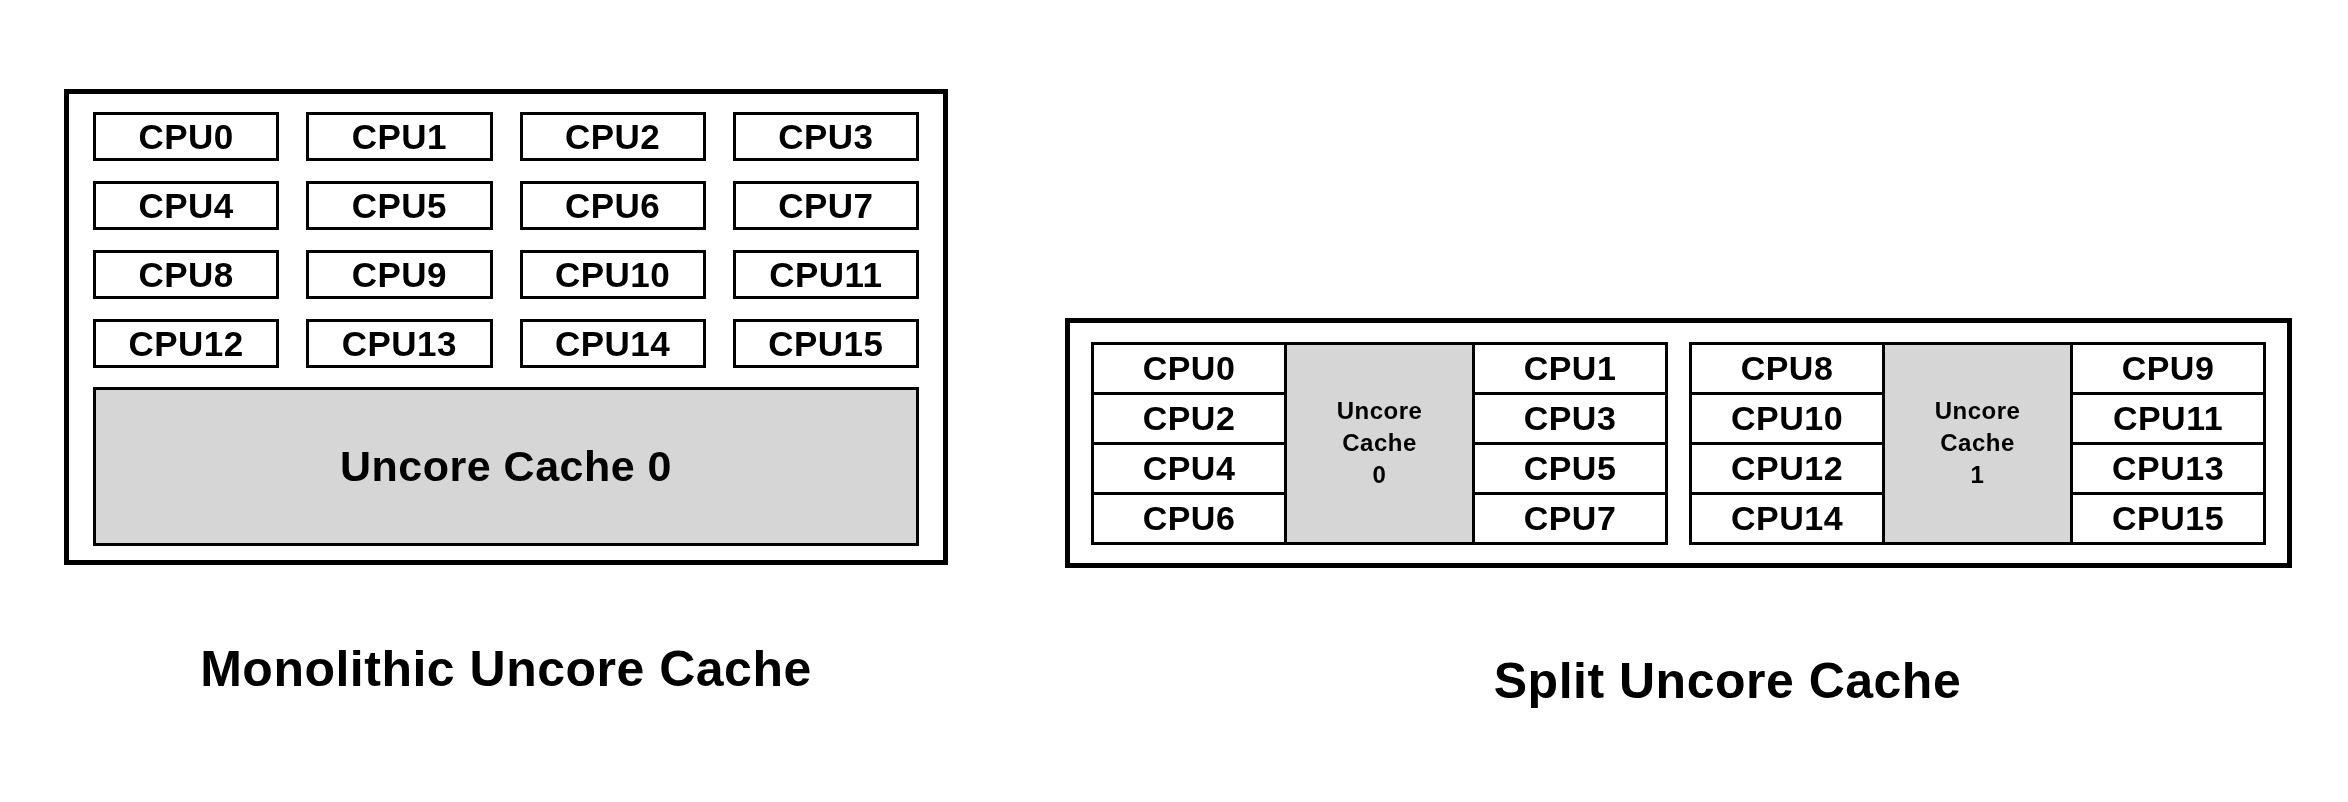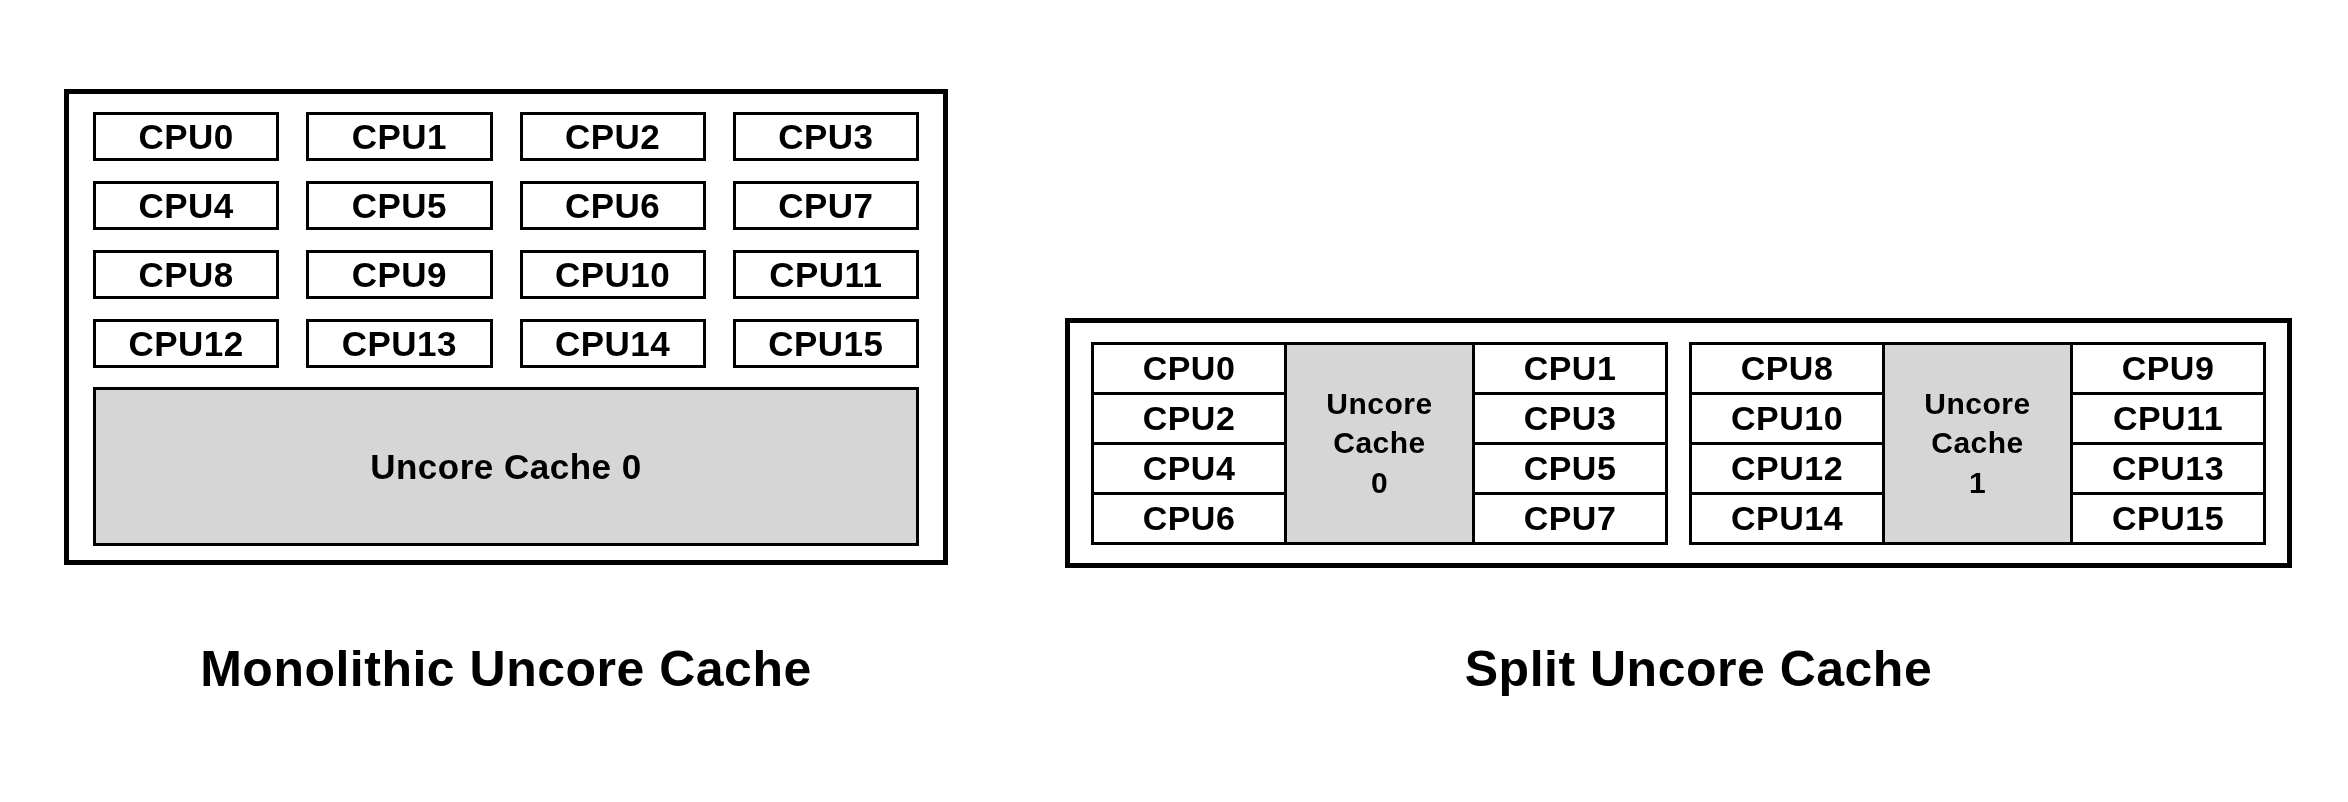--- a/index.html
+++ b/index.html
@@ -52,21 +52,21 @@
   }
   .mono-cache {
     margin-top: 19px;
     flex: 1 1 auto;
     border: 3px solid var(--border, #000000);
     box-sizing: border-box;
     background: var(--cache_fill, #d6d6d6);
     display: flex;
     align-items: center;
     justify-content: center;
-    font-size: 35px;
+    font-size: 43px;
     letter-spacing: 0.5px;
   }
 
   
   .split-box {
     position: absolute;
     left: 1065px;
     top: 318px;
     width: 1227px;
     height: 250px;
@@ -91,37 +91,37 @@
   .cluster td.cpu {
     width: 190px;
     height: 47px;
     font-size: 34px;
     letter-spacing: 0.5px;
     background: #ffffff;
   }
   .cluster td.uncore {
     width: 185px;
     background: var(--cache_fill, #d6d6d6);
-    font-size: 30px;
+    font-size: 24px;
     line-height: 1.32;
     letter-spacing: 0.5px;
   }
   .uncore-line { display: block; }
 
   
   .caption {
     position: absolute;
     top: 640px;
     text-align: center;
     font-size: 50px;
     letter-spacing: 0.5px;
     white-space: nowrap;
   }
   .caption-left  { left: 64px;   width: 884px;  }
-  .caption-right { left: 1085px; width: 1227px; }
+  .caption-right { left: 1114px; width: 1227px; margin-top: 12px; }
 </style>
 </head>
 <body>
 
 <div class="canvas">
 
   <div class="mono-box">
     <div class="cpu-grid">
       <div class="cpu-box">CPU0</div>
       <div class="cpu-box">CPU1</div>

